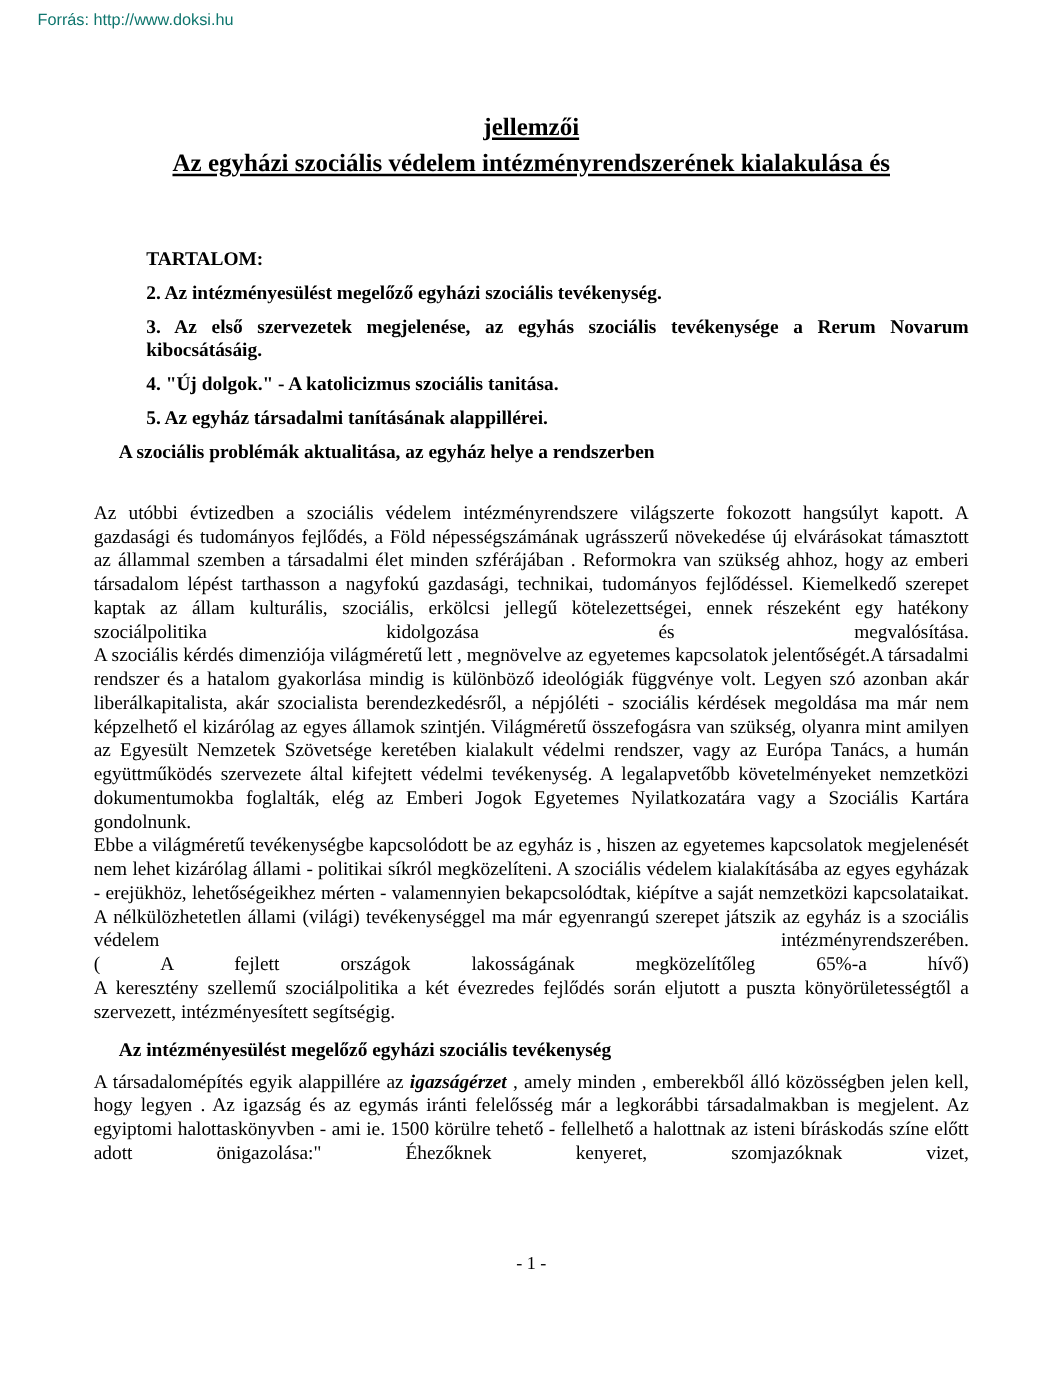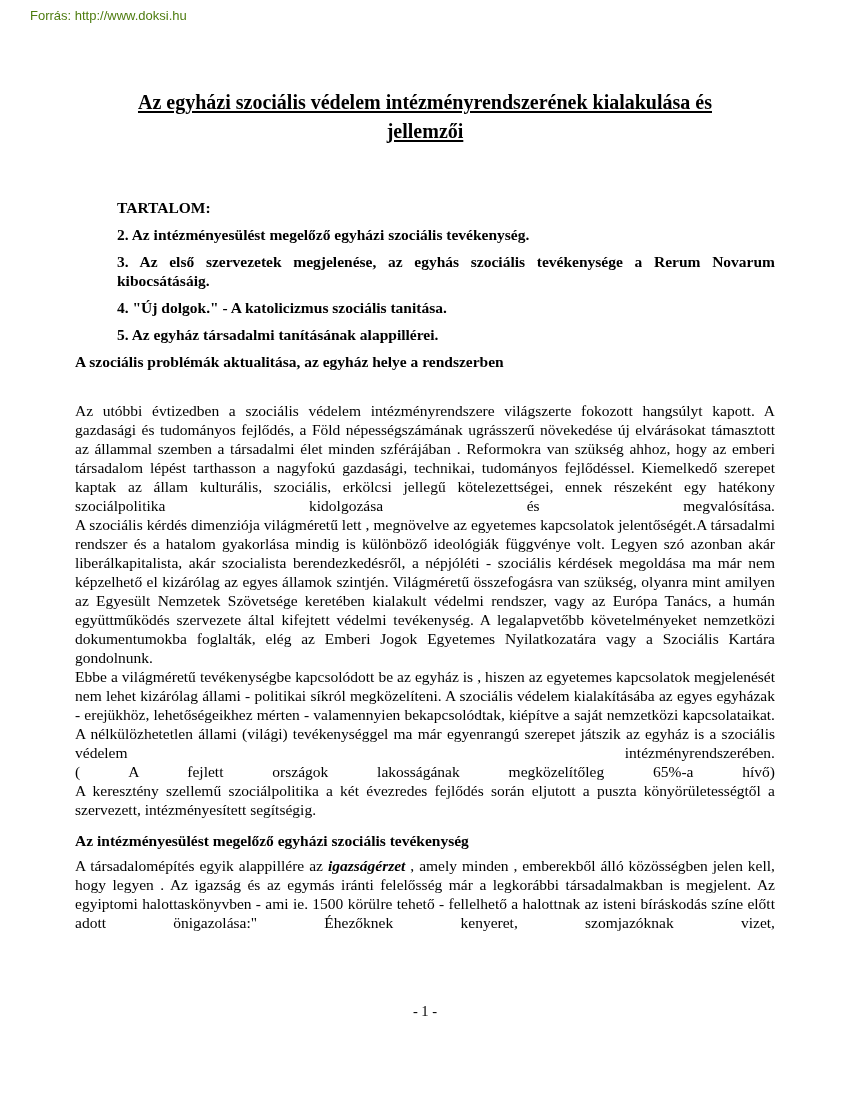--- a/index.html
+++ b/index.html
@@ -9,21 +9,21 @@
     color: #000000;
     font-family: "Liberation Serif", serif;
     position: relative;
     overflow: hidden;
   }
   .source-header {
     position: absolute;
     left: 30px; top: 8px;
     font-family: "Liberation Sans", sans-serif;
     font-size: 13px;
-    color: #4d7c0f;
+    color: #0f766e;
   }
   .content {
     position: absolute;
     left: 75px; top: 0;
     width: 700px;
   }
   .doc-title {
     margin-top: 88px;
     text-align: center;
     font-weight: bold;
@@ -44,20 +44,21 @@
   }
   .toc-label { text-align: left; }
   .toc-item {
     margin-top: 8px;
     text-align: justify;
   }
   .sec-heading {
     font-weight: bold;
     font-size: 15.5px;
     line-height: 19px;
+    margin-left: 20px;
   }
   #heading1 { margin-top: 8px; }
   #heading2 { margin-top: 12px; }
   .body-par {
     font-size: 15.5px;
     line-height: 19px;
   }
   #para1 { margin-top: 30px; }
   #para2 { margin-top: 6px; }
   .para-block {
@@ -76,22 +77,22 @@
   }
 </style>
 </head>
 <body>
 
 <div class="source-header">Forrás: http://www.doksi.hu</div>
 
 <div class="content">
 
   <div class="doc-title">
+    <div><span class="tline">jellemzői</span></div>
     <div><span class="tline">Az egyházi szociális védelem intézményrendszerének kialakulása és</span></div>
-    <div><span class="tline">jellemzői</span></div>
   </div>
 
   <div class="toc">
     <div class="toc-label">TARTALOM:</div>
     <div>
         <div class="toc-item">2. Az intézményesülést megelőző egyházi szociális tevékenység.</div>
         <div class="toc-item">3. Az első szervezetek megjelenése, az egyhás szociális tevékenysége a Rerum Novarum kibocsátásáig.</div>
         <div class="toc-item">4. "Új dolgok." - A katolicizmus szociális tanitása.</div>
         <div class="toc-item">5. Az egyház társadalmi tanításának alappillérei.</div>
       </div>

